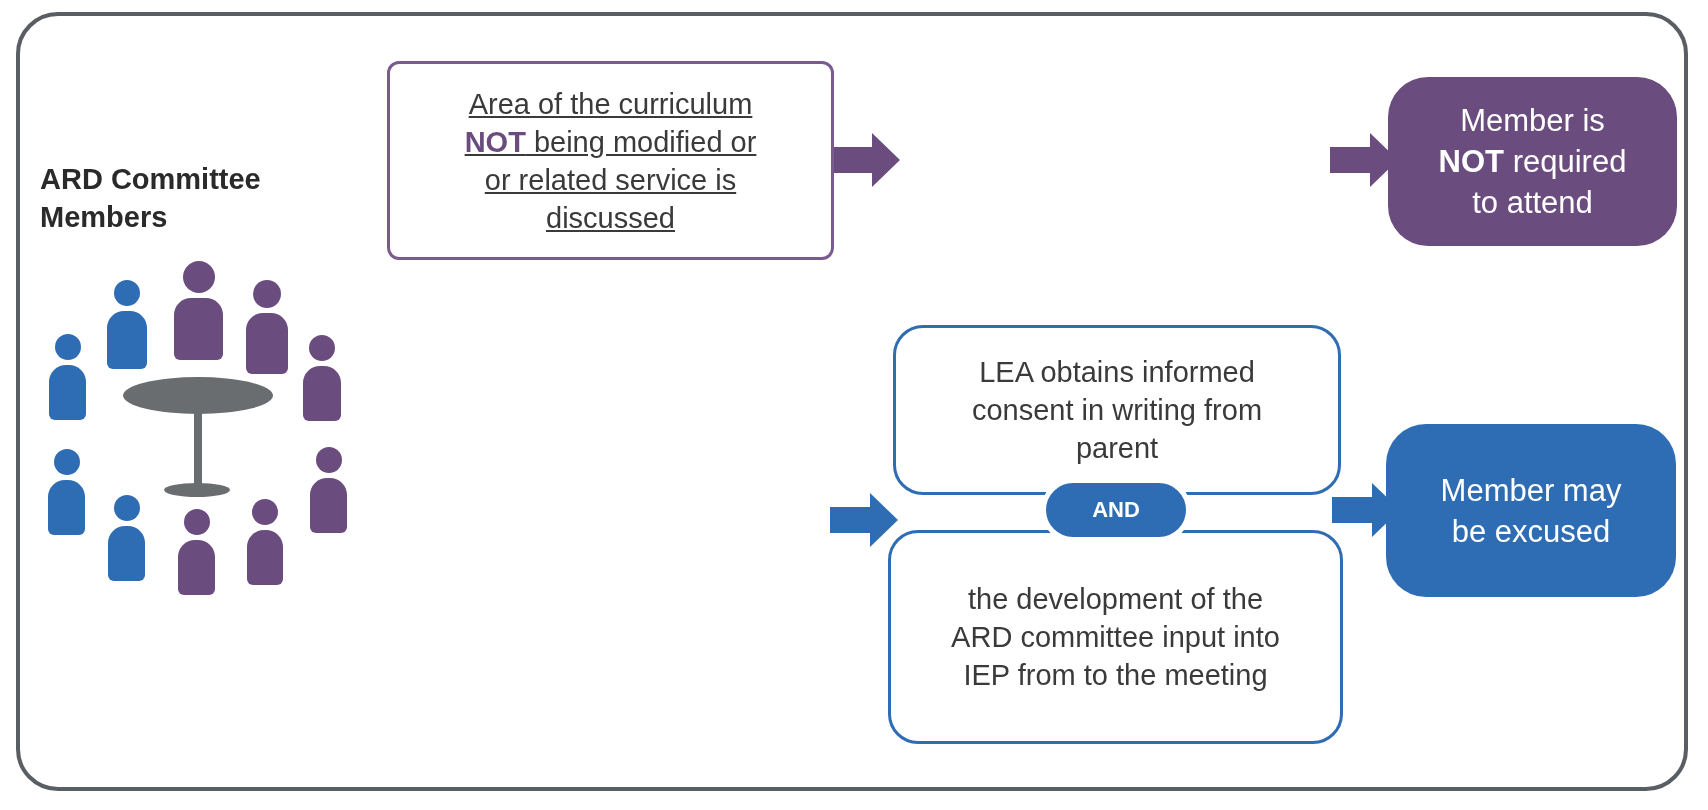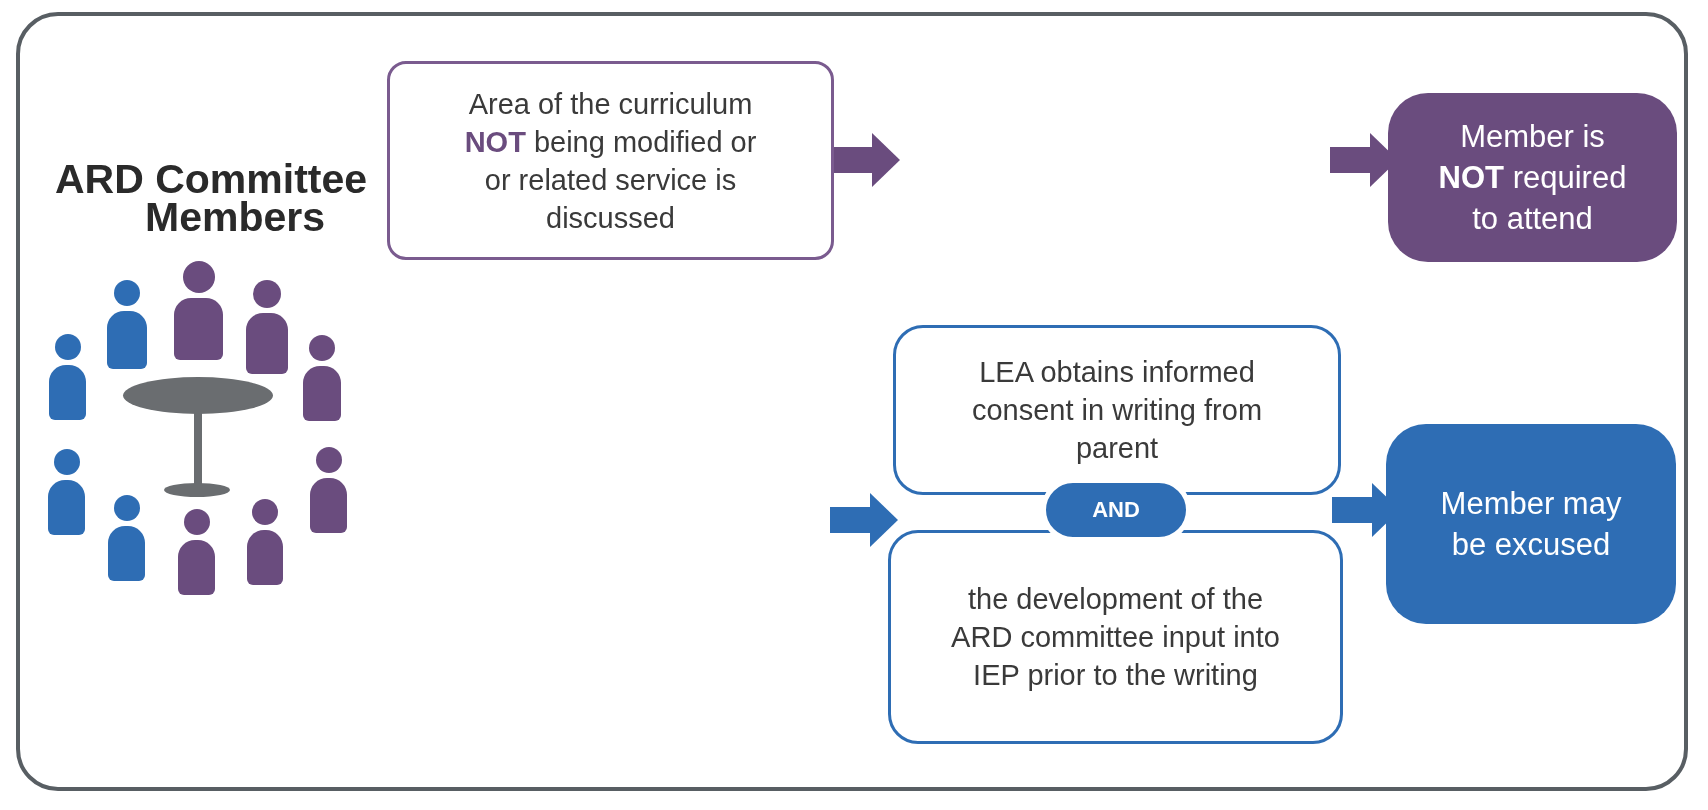--- a/index.html
+++ b/index.html
@@ -15,39 +15,39 @@
   html,body{margin:0;padding:0;background:#fff;}
   .stage{
     position:relative;width:1708px;height:810px;background:#fff;overflow:hidden;
     font-family:"Liberation Sans","DejaVu Sans",sans-serif;color:var(--text);
   }
   .frame{
     position:absolute;left:16px;top:12px;width:1672px;height:779px;
     border:4px solid var(--frame);border-radius:42px;box-sizing:border-box;
   }
   .title{
-    position:absolute;left:55px;top:160px;width:270px;text-align:right;
-    font-size:41px;font-weight:700;line-height:38px;color:var(--title_text);
+    position:absolute;left:40px;top:160px;width:270px;text-align:left;
+    font-size:29px;font-weight:700;line-height:38px;color:var(--title_text);
   }
   .title .tline{display:block;white-space:nowrap;}
 
   
   .obox{ 
     position:absolute;box-sizing:border-box;background:#fff;z-index:2;
     display:flex;flex-direction:column;justify-content:center;align-items:center;
     font-size:29px;line-height:38px;text-align:center;
   }
-  .obox.purple{border:3px solid var(--purple_border);border-radius:19px;}
+  .obox.purple{border:3px solid var(--purple_border);border-radius:12px;text-decoration:underline;}
   .obox.blue{border:3px solid var(--blue);border-radius:30px;}
   .fbox{ 
     position:absolute;box-sizing:border-box;z-index:2;color:var(--white);
     display:flex;flex-direction:column;justify-content:center;align-items:center;
     font-size:31px;line-height:41px;text-align:center;border-radius:40px;
   }
-  .fbox.purple{background:var(--purple);margin-top:16px;}
+  .fbox.purple{background:var(--purple);}
   .fbox.blue{background:var(--blue);}
   .line{display:block;white-space:nowrap;}
   .em-purple{color:var(--purple);font-weight:700;}
   .em-blue{color:var(--blue);font-weight:700;}
   .fbox b{font-weight:700;}
 
   
   .arrow{position:absolute;width:68px;height:54px;z-index:1;}
   .arrow .tail{position:absolute;left:0;top:14px;width:40px;height:26px;}
   .arrow .head{position:absolute;left:40px;top:0;width:0;height:0;
@@ -168,26 +168,26 @@
     <span class="line">LEA obtains informed</span>
     <span class="line">consent in writing from</span>
     <span class="line">parent</span>
   </div>
 
   <div class="pill">AND</div>
 
   <div class="obox blue" style="left:888px;top:530px;width:455px;height:214px">
     <span class="line">the development of the</span>
     <span class="line">ARD committee input into</span>
-    <span class="line">IEP prior to the writing</span>
+    <span class="line">IEP from to the meeting</span>
   </div>
 
   <div class="arrow blue" style="left:1332px;top:483px">
     <div class="tail"></div>
       <div class="head"></div>
   </div>
 
-  <div class="fbox blue" style="left:1386px;top:424px;width:290px;height:200px">
+  <div class="fbox blue" style="left:1386px;top:424px;width:290px;height:173px">
     <span class="line">Member may</span>
     <span class="line">be excused</span>
   </div>
 
 </div>
 
 </body></html>

